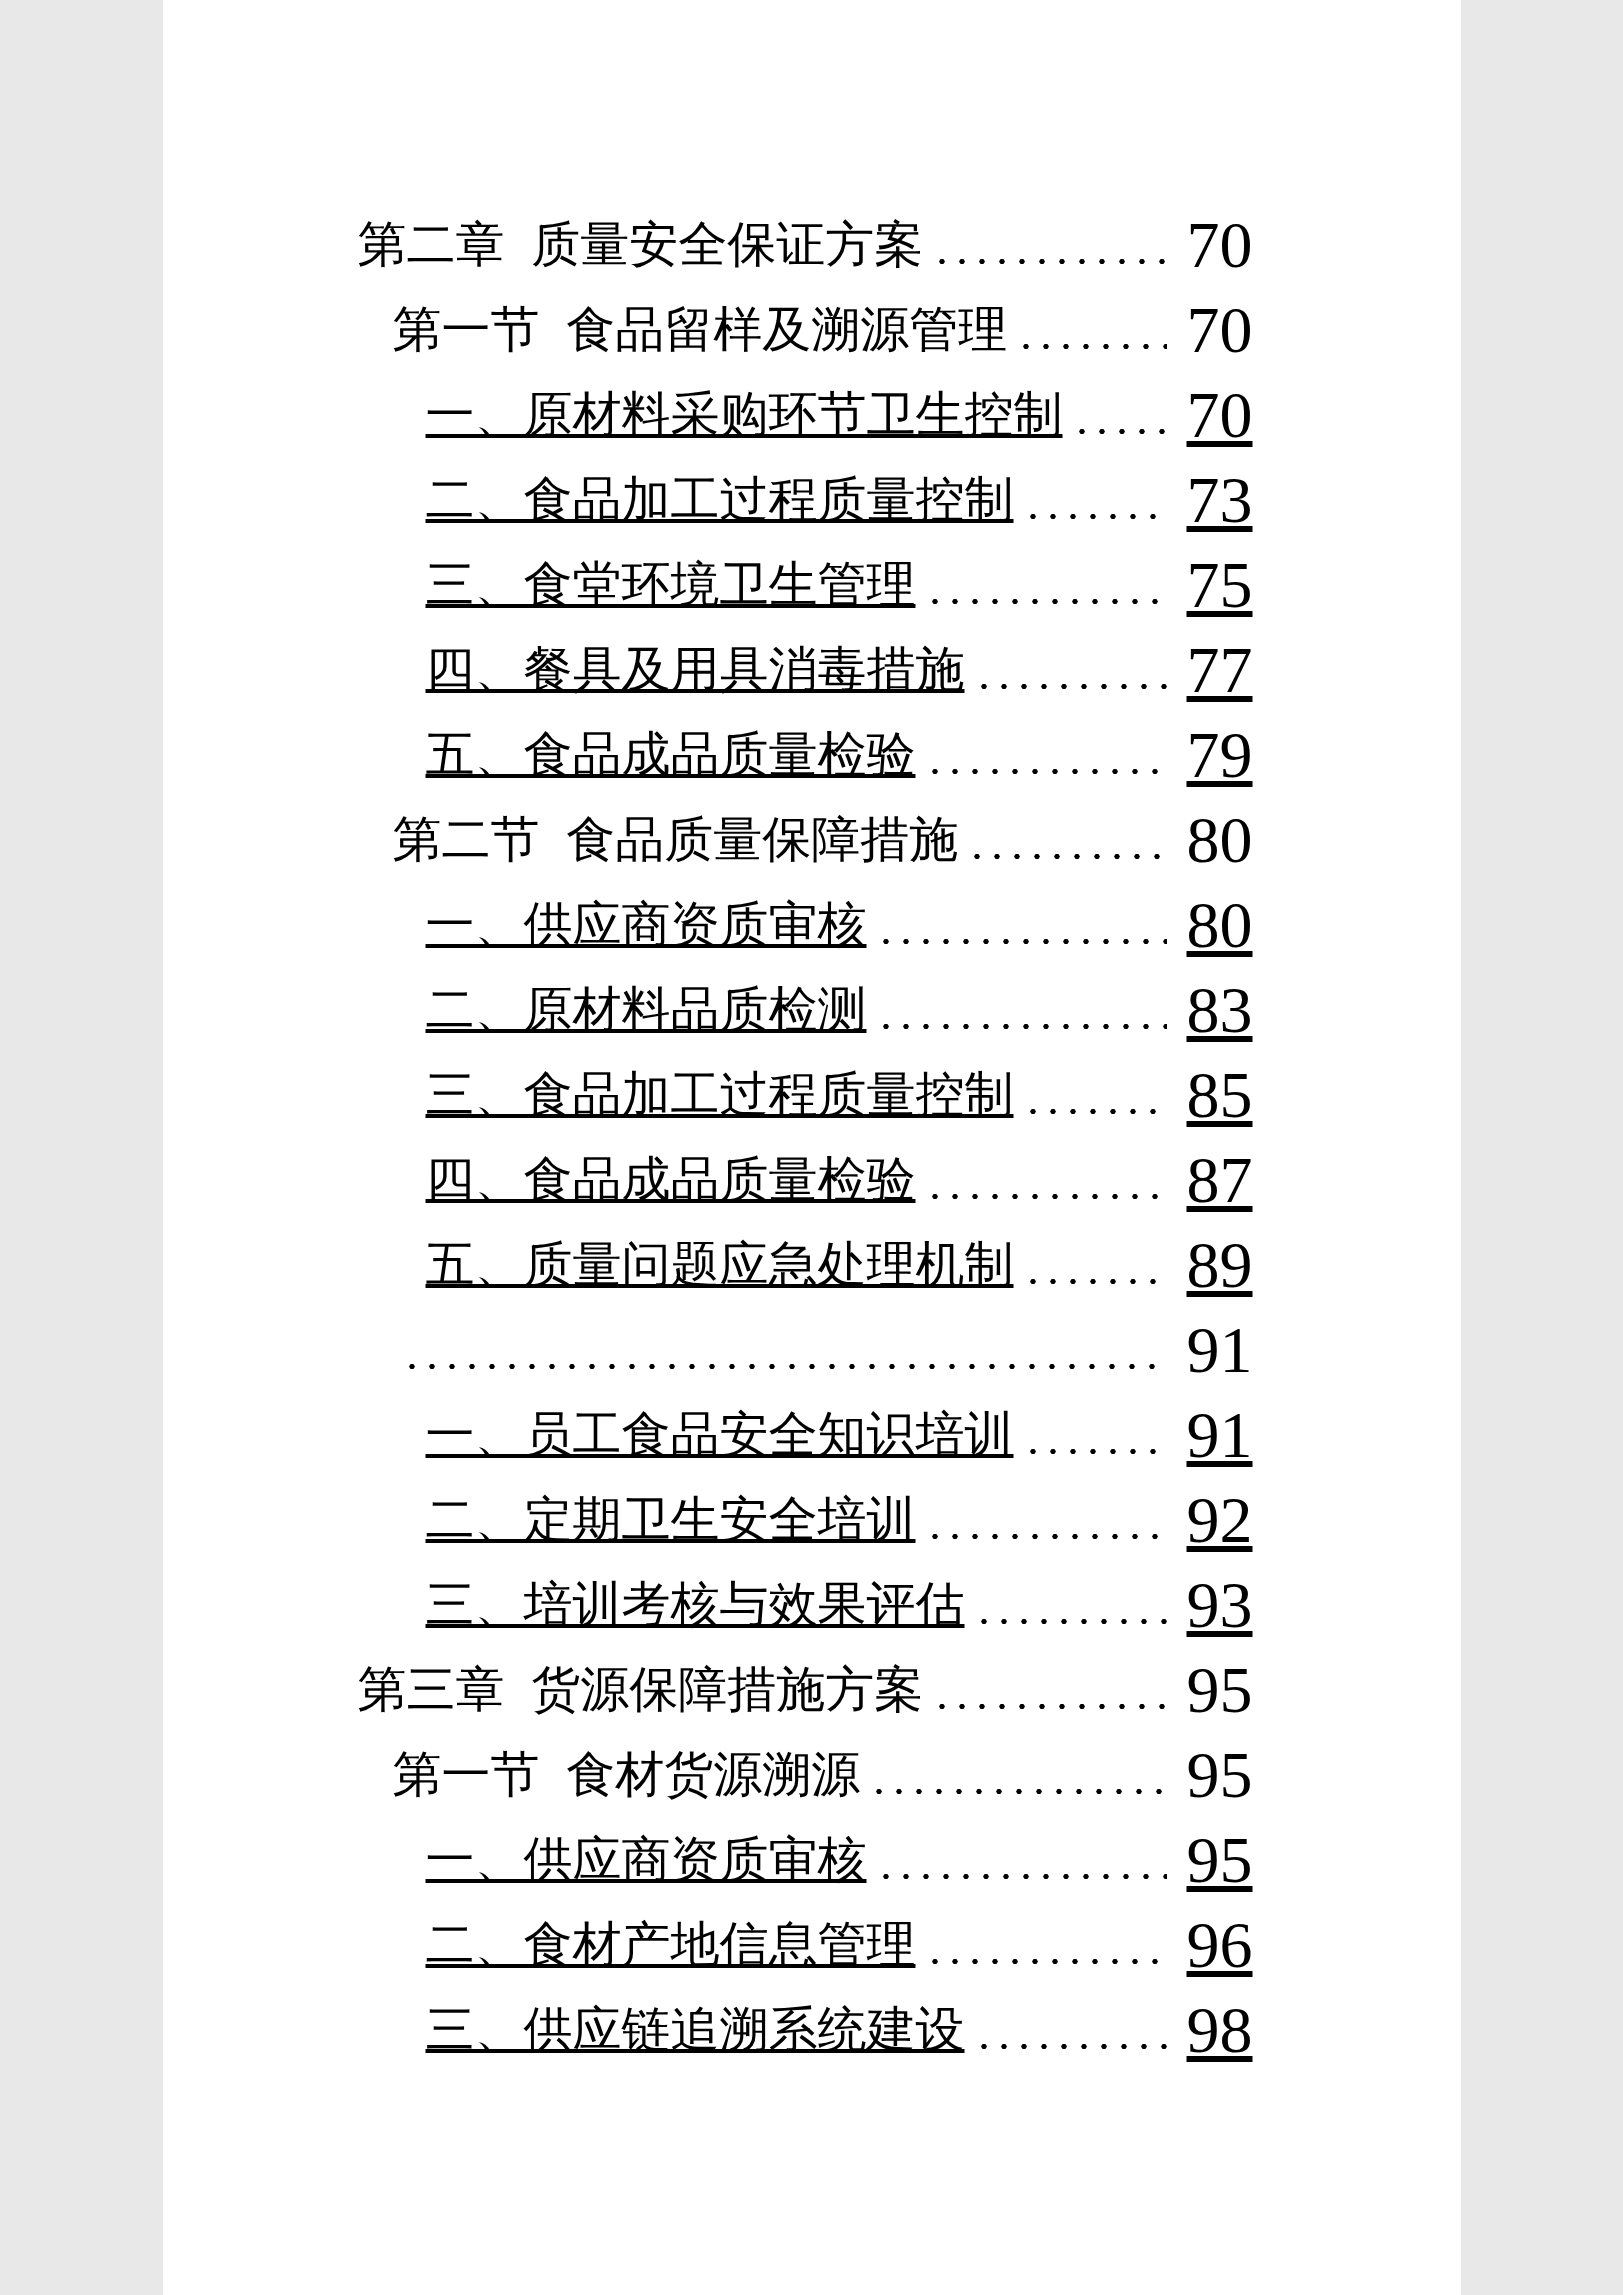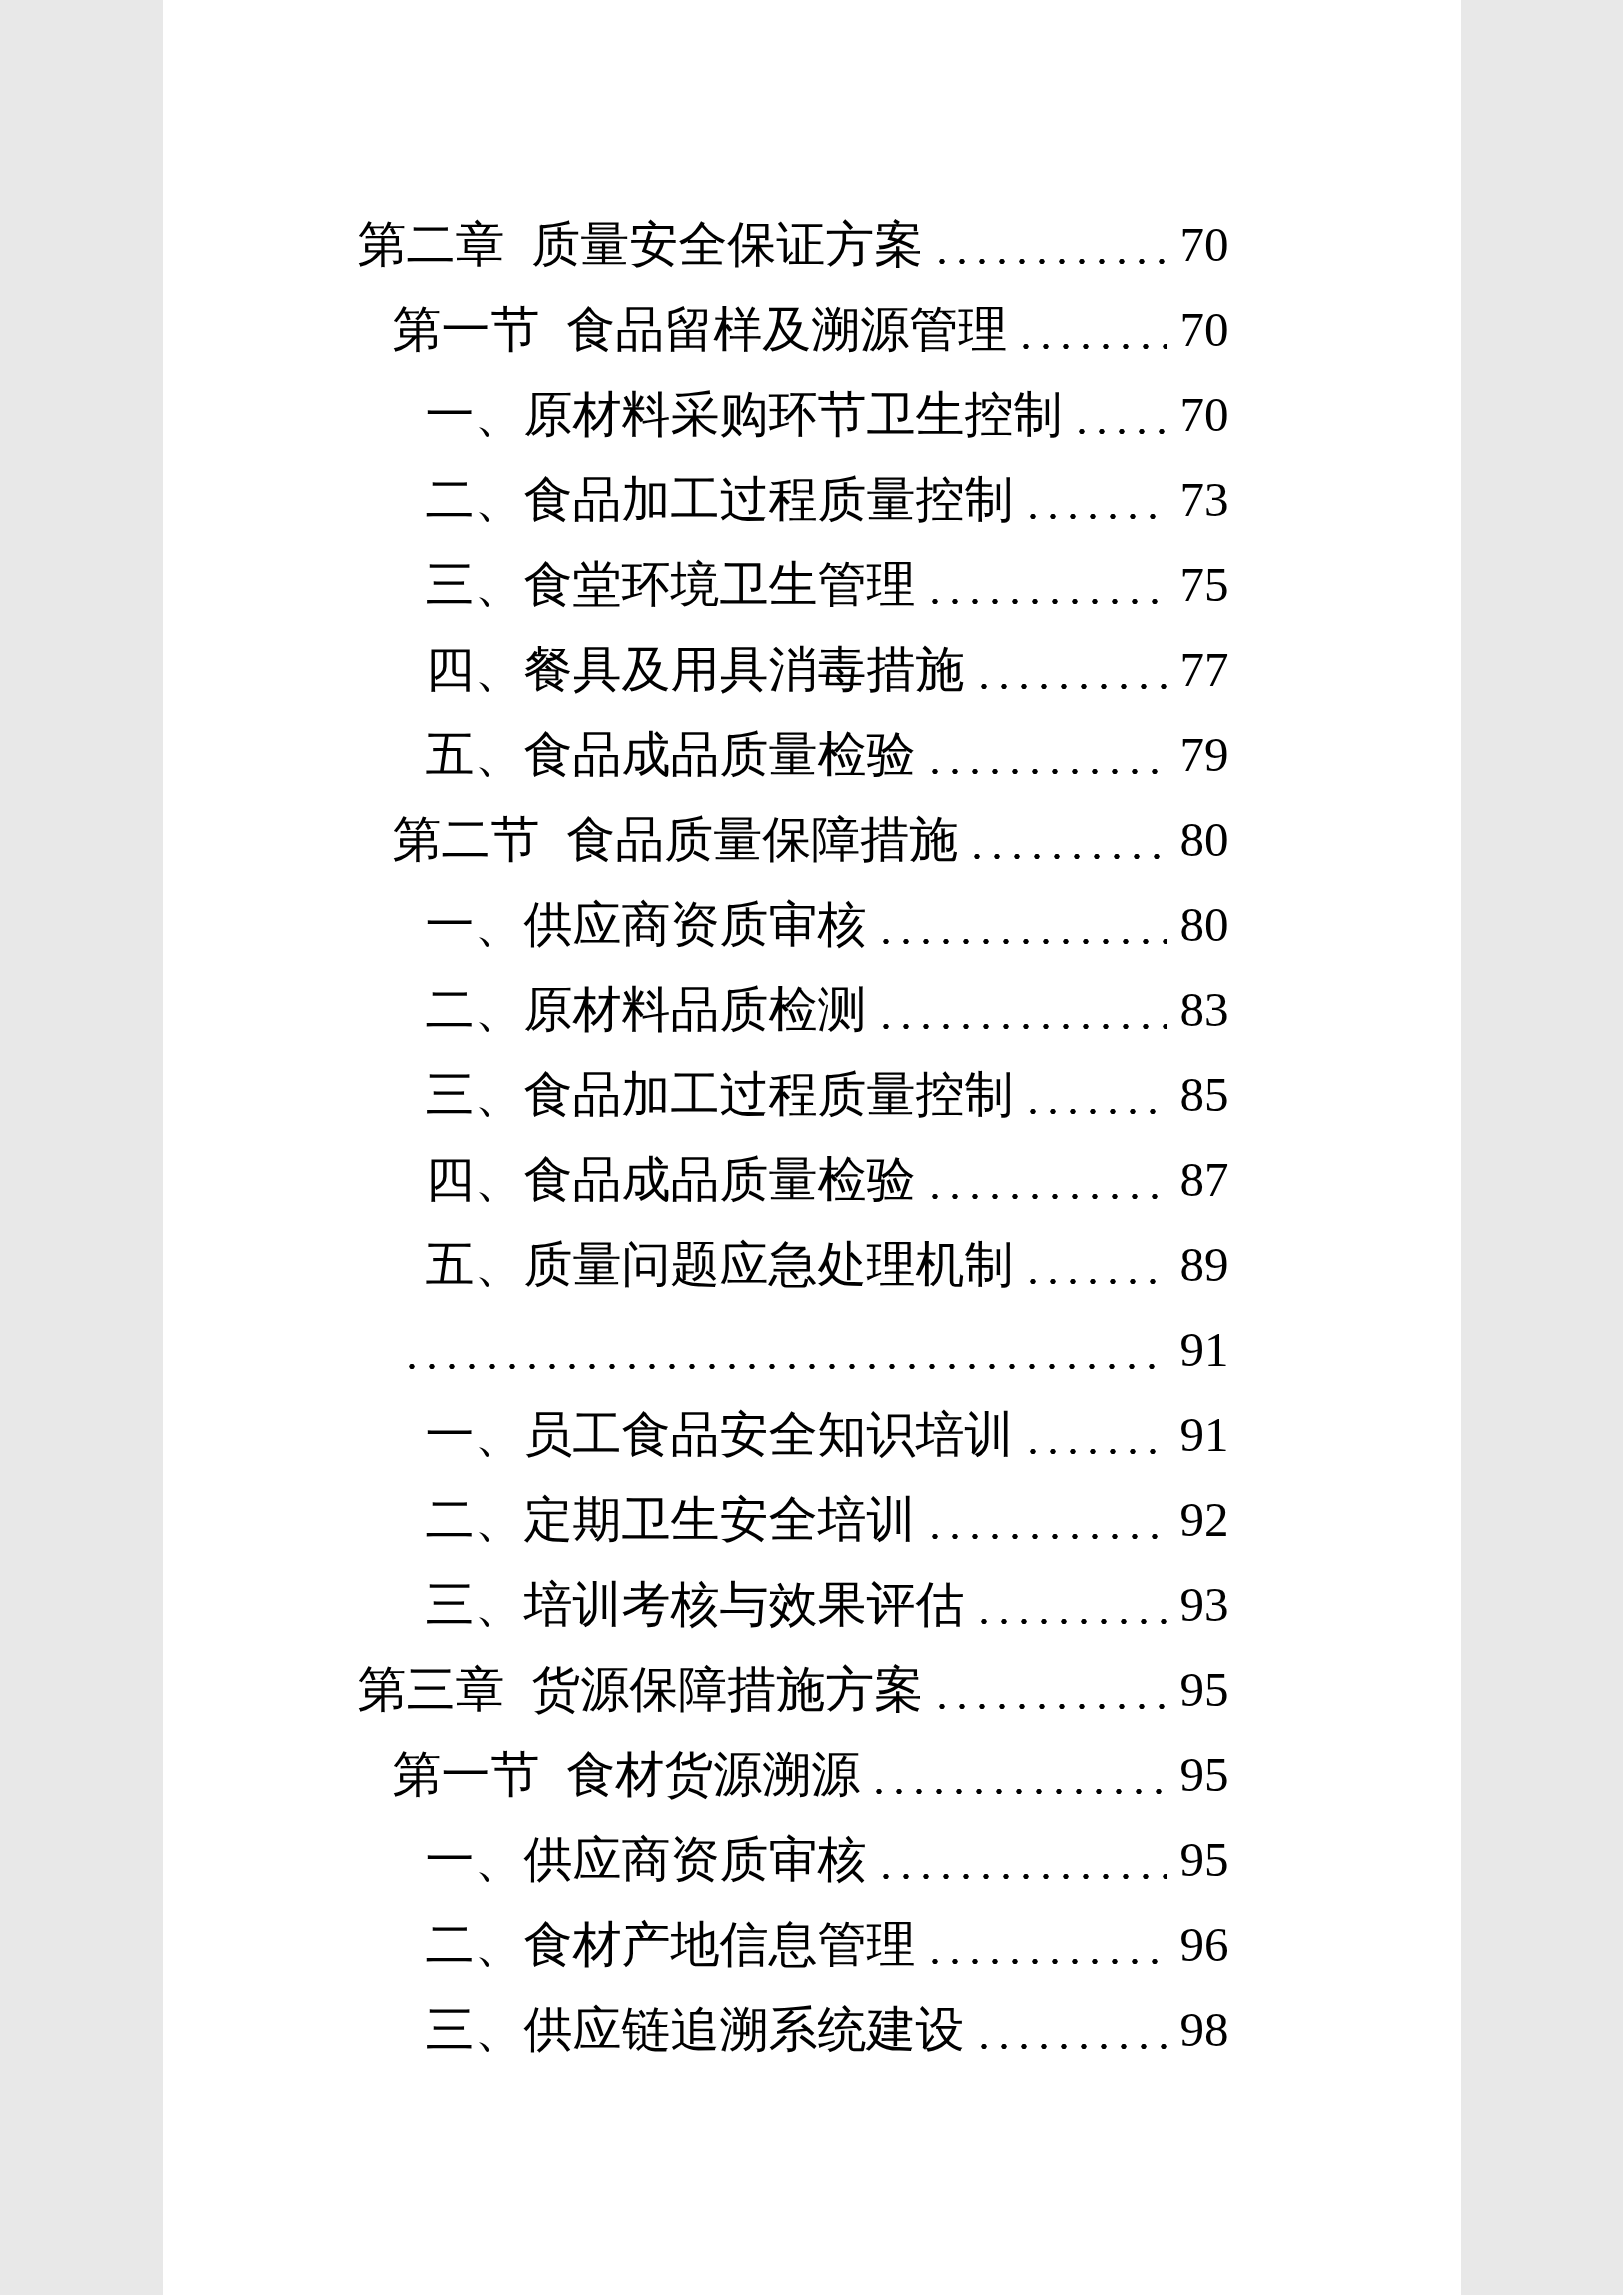--- a/index.html
+++ b/index.html
@@ -22,42 +22,43 @@
   }
   .toc-row {
     display: flex;
     flex-direction: row;
     align-items: stretch;
     height: 85px;
     white-space: pre;
   }
   .toc-row.lvl-chapter { padding-left: 195px; }
   .toc-row.lvl-section { padding-left: 230px; }
-  .toc-row.lvl-item    { padding-left: 263px; }
+  .toc-row.lvl-item    { padding-left: 263px; text-decoration: underline; }
   .toc-title {
     font-size: 49px;
     line-height: 85px;
     word-spacing: 14.4px;
     flex: 0 0 auto;
   }
   .toc-leader {
     flex: 1 1 auto;
     height: 85px;
     margin-left: 9.2px;
     margin-right: 13px;
     background-image: radial-gradient(circle, #000 2.4px, rgba(0,0,0,0) 2.9px);
     background-size: 20px 7.2px;
     background-repeat: repeat-x;
     background-position: 0 calc(100% - 21.6px);
   }
   .toc-page {
-    font-size: 49px;
+    font-size: 66px;
     line-height: 85px;
     flex: 0 0 auto;
     min-width: 73px;
+    text-align: right;
   }
 </style>
 </head>
 <body>
 
 <div class="page">
   <div class="toc" id="toc-list">
       <div class="toc-row lvl-chapter">
     <span class="toc-title">第二章 质量安全保证方案</span>
     <span class="toc-leader"></span>

